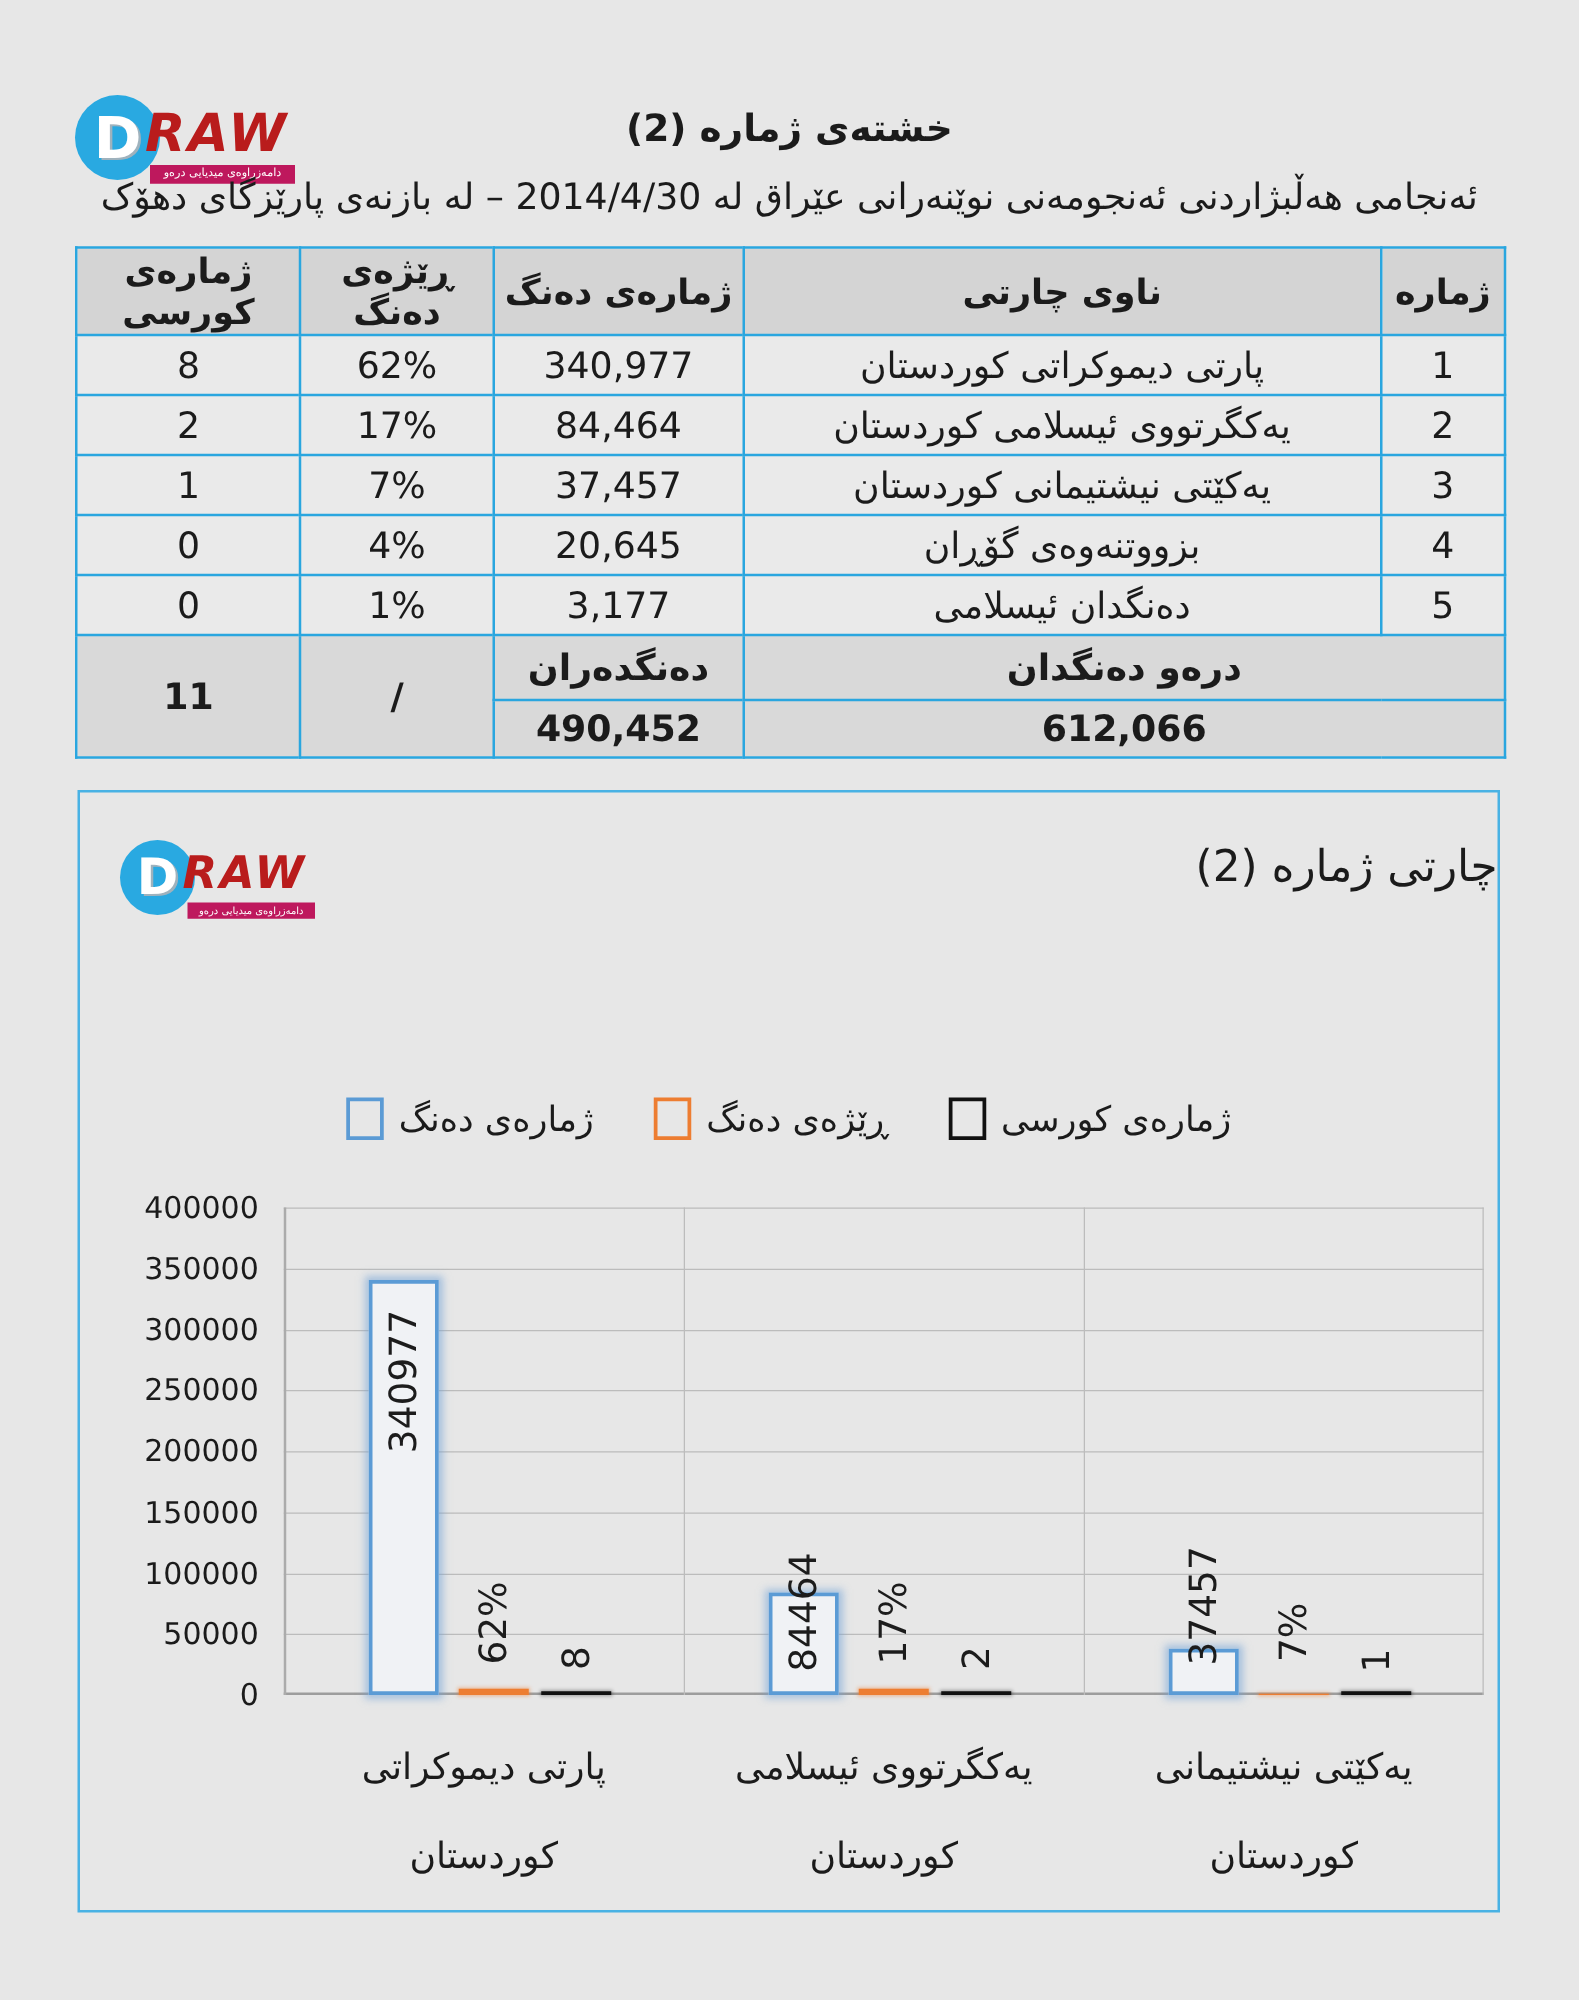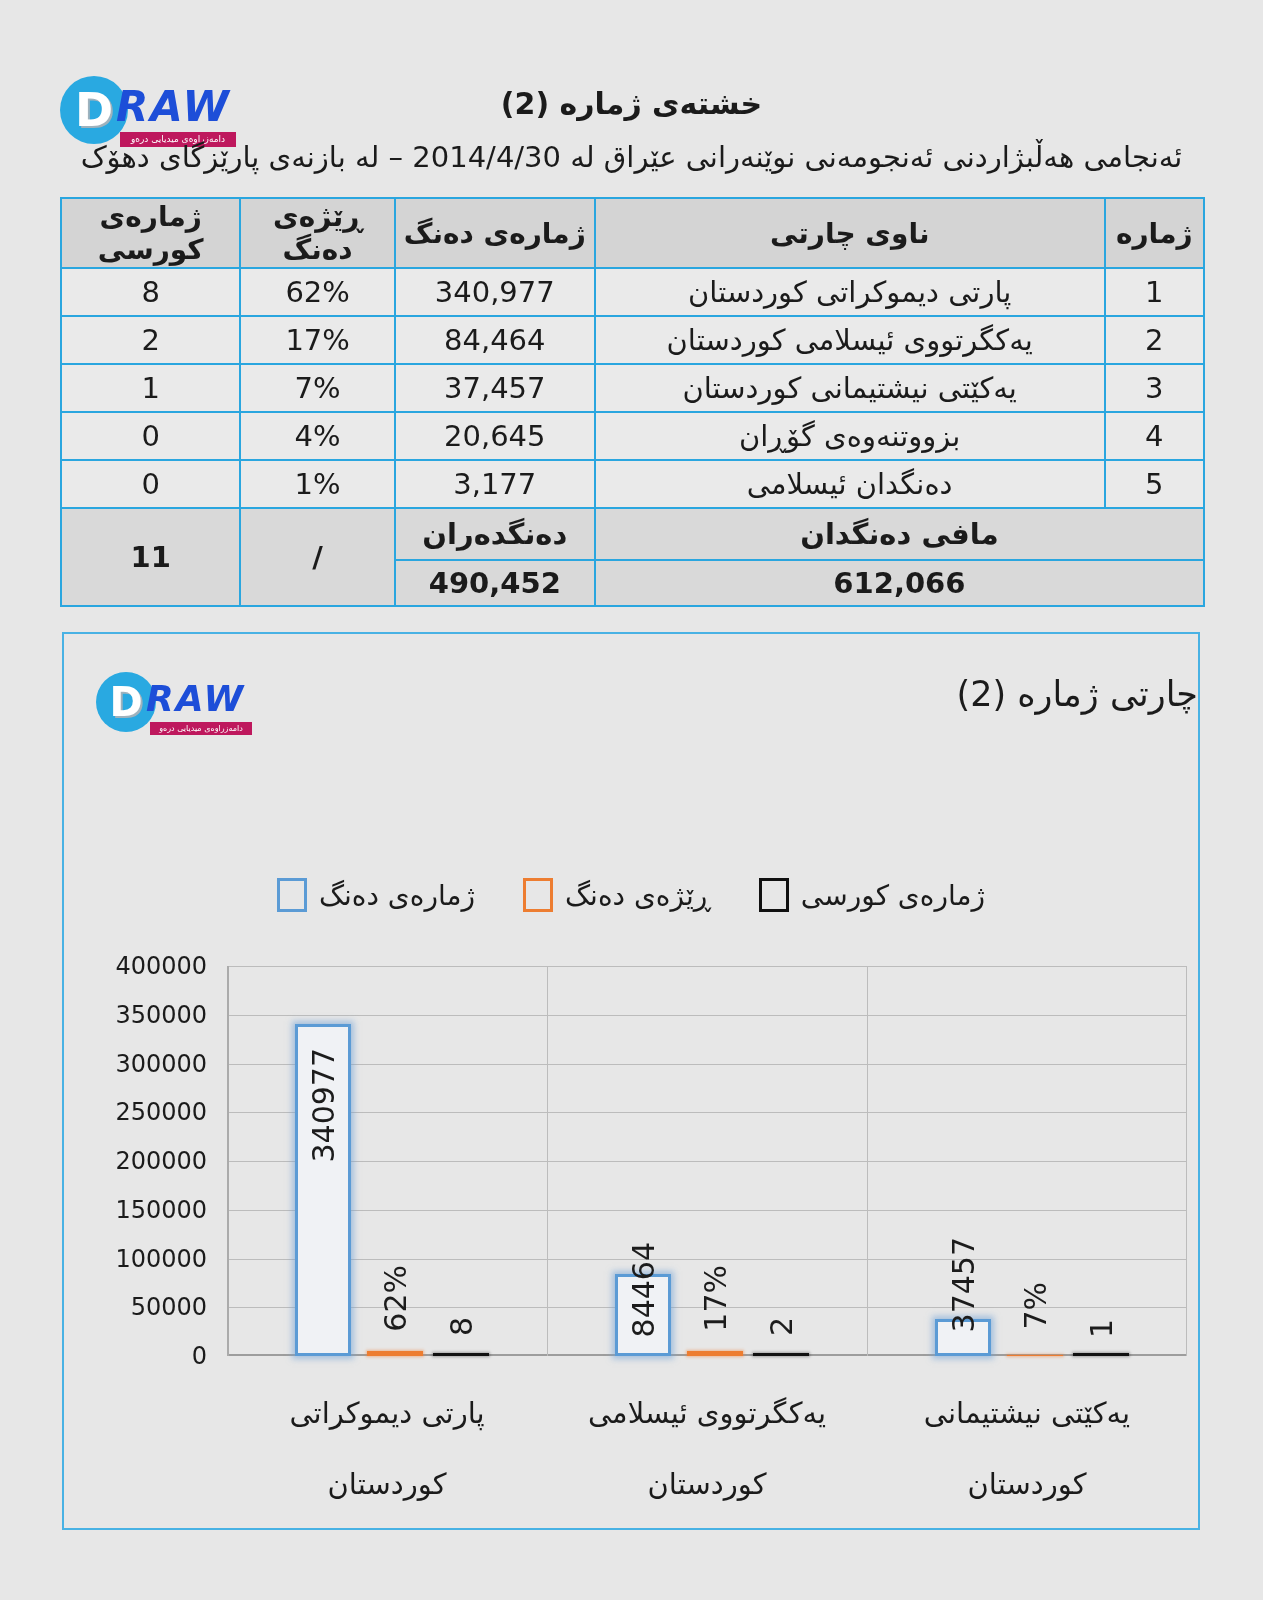--- a/index.html
+++ b/index.html
@@ -17,21 +17,21 @@
   .logo-circle{
     position:absolute;left:0;top:0;
     border-radius:50%;
     background:#29a9e1;
     color:#ffffff;font-weight:bold;
     display:flex;align-items:center;justify-content:center;
     text-shadow:2px 2px 0 #9fb2bd;
   }
   .logo-raw{
     position:absolute;
-    color:#1d4ed8;font-weight:bold;letter-spacing:2px;
+    color:#b91c1c;font-weight:bold;letter-spacing:2px;
     font-style:italic;
   }
   .logo-strip{
     position:absolute;
     background:#be185d;color:#fff;
     text-align:center;white-space:nowrap;overflow:hidden;
   }
   .logo-main{left:60px;top:76px;width:180px;height:100px;}
   .logo-main .logo-circle{width:68px;height:68px;font-size:46px;}
   .logo-main .logo-raw{left:56px;top:6px;font-size:42px;}
@@ -191,21 +191,21 @@
       <tr>
         <td>5</td>
         <td>دەنگدان ئیسلامی</td>
         <td>3,177</td>
         <td>1%</td>
         <td>0</td>
       </tr>
     </tbody>
     <tfoot>
       <tr class="f1">
-        <td colspan="2">مافی دەنگدان</td>
+        <td colspan="2">درەو دەنگدان</td>
         <td>دەنگدەران</td>
         <td rowspan="2">/</td>
         <td rowspan="2">11</td>
       </tr>
       <tr class="f2">
         <td colspan="2">612,066</td>
         <td>490,452</td>
       </tr>
     </tfoot>
   </table>

